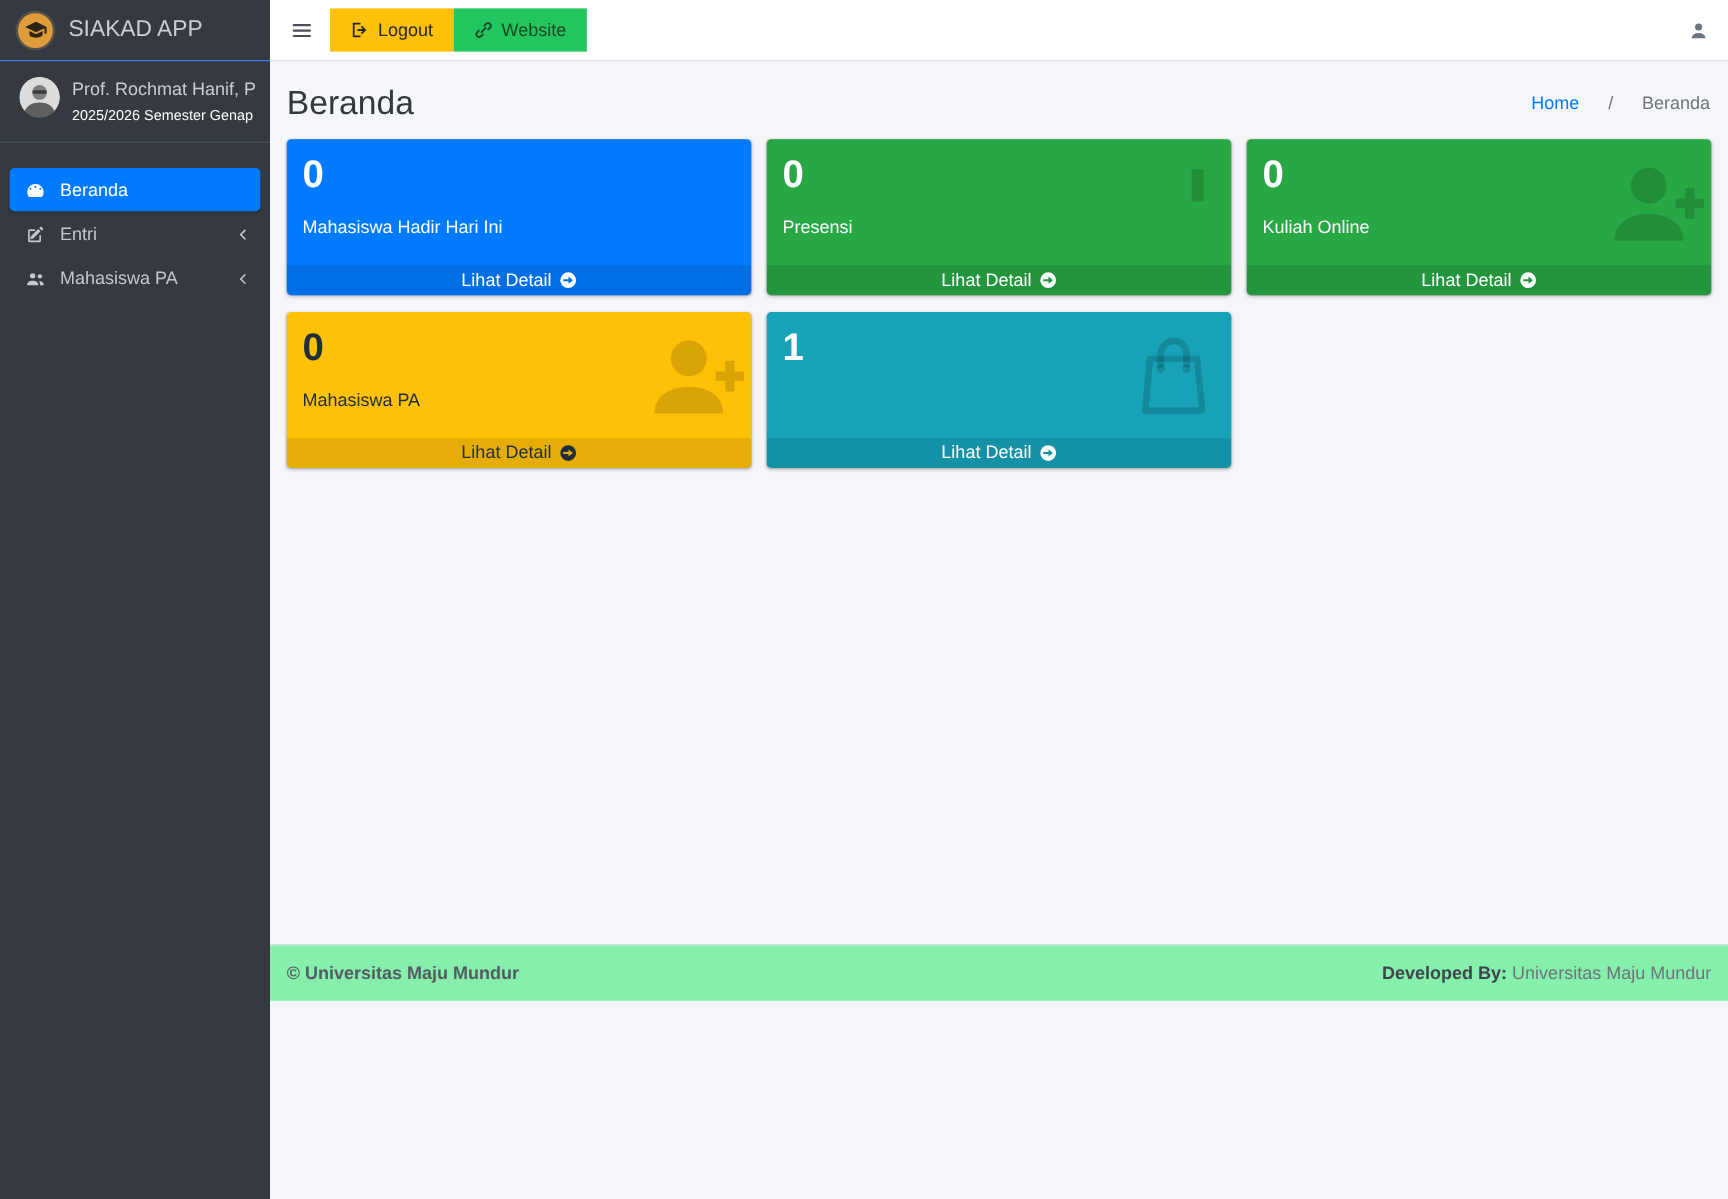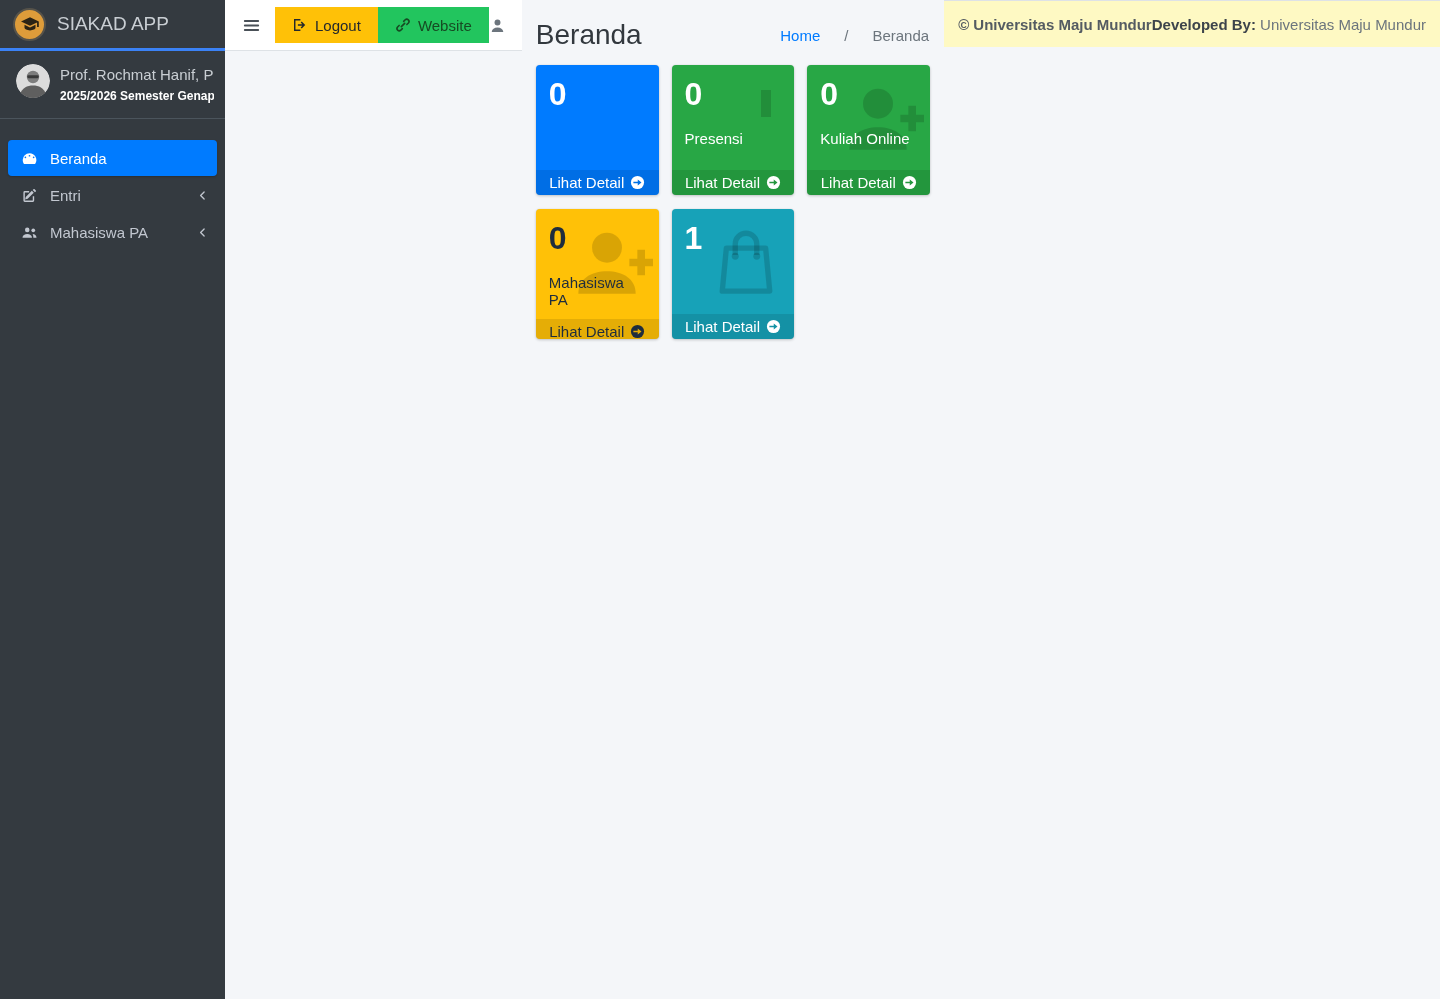--- a/index.html
+++ b/index.html
@@ -1,45 +1,45 @@
 <!DOCTYPE html>
 <html><head>
 <meta charset="utf-8">
 <style>
   * { margin:0; padding:0; box-sizing:border-box; }
   html,body { width:1440px; height:999px; overflow:hidden; }
   body { font-family:"Liberation Sans","DejaVu Sans",sans-serif; background:#f4f6f9; color:#212529; }
 
   
   .sidebar { position:fixed; left:0; top:0; width:225px; height:999px; background:#343a40; z-index:20; }
-  .brand { height:51px; display:flex; align-items:center; padding:0 13px; border-bottom:3px solid #3b82f6; }
+  .brand { height:51px; display:flex; align-items:center; padding:0 13px; border-bottom:1px solid #3b82f6; }
   .logo-circle { width:33px; height:33px; border-radius:50%; background:#de9c3a; border:2px solid #57534a;
                  display:flex; align-items:center; justify-content:center; color:#2b2315; flex:0 0 auto; }
   .logo-circle svg { width:22px; height:22px; }
   .brand-title { color:#c9ced3; font-size:19px; margin-left:11px; white-space:nowrap; font-weight:400; }
 
   .user-panel { display:flex; align-items:flex-start; padding:13px 11px 15px 16px; border-bottom:1px solid #4b545c; }
   .avatar { width:34px; height:34px; border-radius:50%; overflow:hidden; flex:0 0 auto; }
   .avatar svg { width:34px; height:34px; display:block; }
   .user-info { margin-left:10px; overflow:hidden; padding-top:2px; }
   .user-name { color:#c9ced3; font-size:15px; white-space:nowrap; }
-  .user-period { color:#ffffff; font-size:12px; font-weight:bold; margin-top:6px; white-space:nowrap; }
+  .user-period { color:#ffffff; font-size:12px; font-weight:normal; margin-top:6px; white-space:nowrap; }
 
   .nav-menu { padding:21px 8px 0 8px; }
   .nav-item { display:flex; align-items:center; height:36px; padding:0 8px; margin-bottom:1px; border-radius:4px;
               color:#c2c7d0; font-size:15px; cursor:pointer; }
   .nav-item.active { background:#007bff; color:#fff; box-shadow:0 1px 2px rgba(0,0,0,.2); }
   .nav-icon { width:27px; display:inline-flex; justify-content:center; align-items:center; flex:0 0 auto; }
   .nav-icon svg { width:17px; height:17px; }
   .nav-label { margin-left:7px; }
   .nav-chevron { margin-left:auto; display:inline-flex; color:#c2c7d0; }
   .nav-chevron svg { width:13px; height:13px; }
 
   
-  .main { margin-left:225px; height:834px; display:flex; }
+  .main { margin-left:225px; height:834px; display:flex; flex-direction:column; }
 
   .navbar { height:51px; background:#fff; border-bottom:1px solid #dee2e6; display:flex; align-items:center;
             padding:0 16px 0 17px; flex:0 0 auto; }
   .hamburger { color:#495057; display:inline-flex; cursor:pointer; margin-right:14px; }
   .hamburger svg { width:19px; height:19px; }
   .nav-btn { height:36px; display:inline-flex; align-items:center; padding:0 17px; font-size:15px; cursor:pointer; gap:7px; }
   .btn-logout { background:#ffc107; color:#23282d; }
   .btn-website { background:#22c55e; color:#174a23; }
   .nav-btn svg { width:16px; height:16px; }
   .navbar-user { margin-left:auto; color:#6c757d; display:inline-flex; cursor:pointer; }
@@ -70,21 +70,21 @@
   .sb-footer { flex:0 0 auto; height:25px; background:rgba(0,0,0,0.1); display:flex; align-items:center;
                justify-content:center; gap:6px; font-size:15px; color:inherit; text-decoration:none;
                cursor:pointer; position:relative; z-index:3; }
   .sb-footer svg { width:15px; height:15px; }
   .c-blue  .arrow-core { fill:#0071e5; }
   .c-green .arrow-core { fill:#24963e; }
   .c-yellow .arrow-core { fill:#e5ad06; }
   .c-teal  .arrow-core { fill:#1492a5; }
 
   
-  .main-footer { flex:0 0 auto; height:47px; background:#fef9c3; border-top:1px solid #dee2e6;
+  .main-footer { flex:0 0 auto; height:47px; background:#86efac; border-top:1px solid #dee2e6;
                  display:flex; align-items:center; justify-content:space-between; padding:0 14px;
                  font-size:15px; color:#4f575e; }
   .footer-left { font-weight:bold; color:#545b62; }
   .footer-right { color:#6c757d; }
   .footer-right b { color:#3d444b; }
 </style>
 </head>
 <body>
 
 <aside class="sidebar">
@@ -198,20 +198,21 @@
         <span class="bc-sep">/</span>
         <span class="bc-current">Beranda</span>
       </div>
     </div>
 
     <div class="cards-grid">
 
       <div class="small-box c-blue" style="background-color: rgb(0, 123, 255);">
         <div class="sb-inner">
           <div class="sb-value">0</div>
+          <div class="sb-label">Mahasiswa Hadir Hari Ini</div>
         </div>
         <a class="sb-footer">
           <span>Lihat Detail</span>
           <svg viewBox="0 0 24 24">
               <circle cx="12" cy="12" r="10.5" fill="currentColor"></circle>
               <path class="arrow-core" d="M5.4 10.7h7V7.2l6 4.8-6 4.8v-3.5h-7z"></path>
             </svg>
         </a>
       </div>
 

